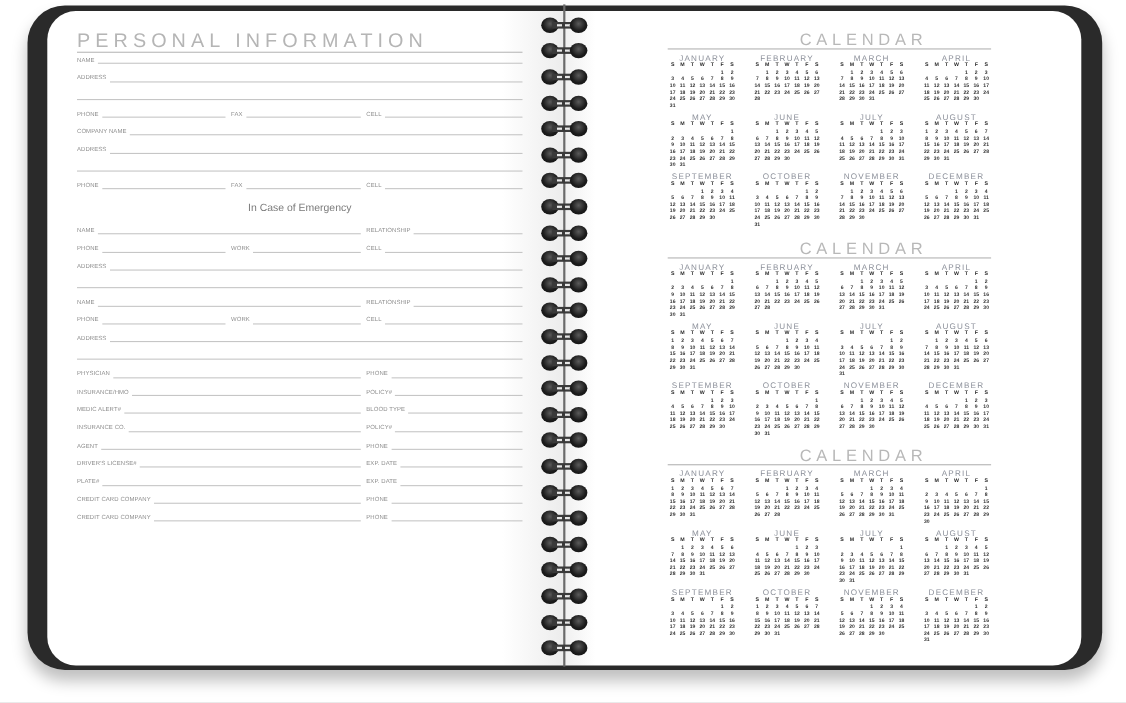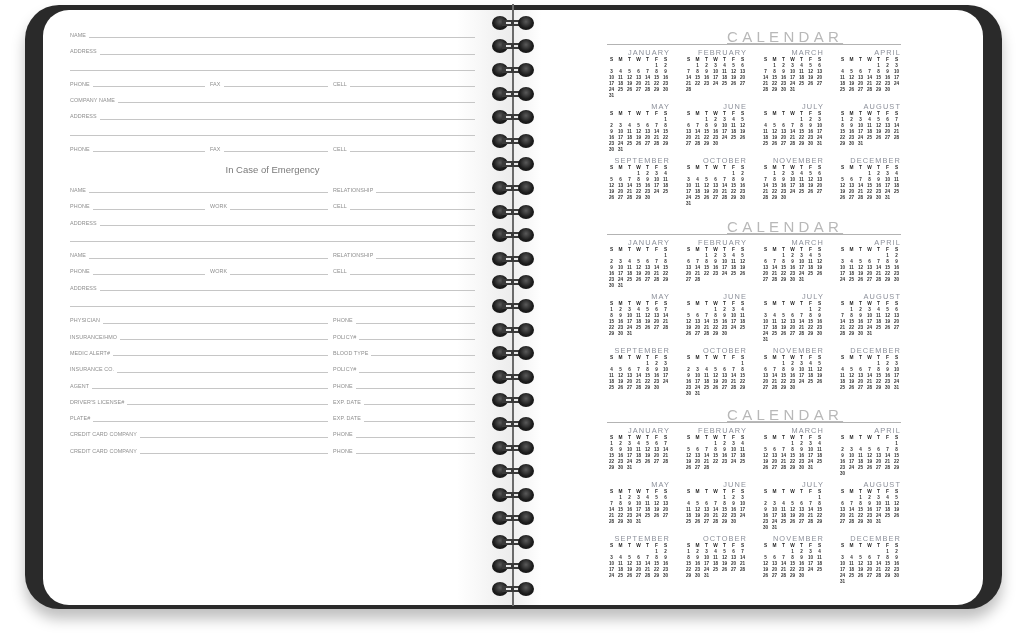--- a/index.html
+++ b/index.html
@@ -23,24 +23,24 @@
   .field.w-a3 { width:140px; padding-right:5px; }
   .field.w-b3 { width:123px; padding-right:5px; }
   .field.w-c3 { width:142px; }
   .field.w-a2 { width:263px; padding-right:5px; }
   .field.w-c2 { width:142px; }
   .field.blank .field-line { margin-left:0; }
 
   
   .calendars { position:absolute; left:607px; top:0; width:300px; }
   .cal-block { position:absolute; left:0; width:294px; }
-  .cal-title { height:16px; border-bottom:1.5px solid #b3b3b3; color:#b8b8b8; font-size:15px; letter-spacing:4.3px; line-height:16px; padding-left:120px; white-space:nowrap; box-sizing:border-box; width:294px;text-decoration:underline; }
+  .cal-title { height:16px; border-bottom:1.5px solid #b3b3b3; color:#b8b8b8; font-size:15px; letter-spacing:4.3px; line-height:16px; padding-left:120px; white-space:nowrap; box-sizing:border-box; width:294px; }
   .cal-grid { display:grid; grid-template-columns:repeat(4,63px); column-gap:14px; row-gap:0; margin-top:0px; }
   .month { height:54px; padding-top:4px; box-sizing:border-box; }
-  .month-name { text-align:right; font-size:7.4px; letter-spacing:1.1px; color:#8c909a; line-height:8px; height:8px; }
+  .month-name { text-align:center; font-size:7.4px; letter-spacing:1.1px; color:#8c909a; line-height:8px; height:8px; }
   .dow, .week { display:grid; grid-template-columns:repeat(7,9px); }
   .dow span { font-size:4.8px; font-weight:bold; color:#2a2a2a; text-align:center; line-height:6px; height:6px; }
   .week span { font-size:4.6px; font-weight:bold; color:#333; text-align:center; line-height:6px; height:6px; }
 
   
   .ring { position:absolute; left:492px; width:42px; height:14px; }
   .ring .blob { position:absolute; top:0; width:16px; height:14px; border-radius:50%; background:radial-gradient(circle at 50% 40%, #5a5a5a 0%, #1c1c1c 55%, #0e0e0e 100%); }
   .ring .blob.l { left:0; }
   .ring .blob.r { right:0; }
   .ring .bar { position:absolute; left:10px; right:10px; top:4px; height:6px; background:#3a3a3a; }
@@ -48,20 +48,21 @@
 </style>
 </head>
 <body>
 
 <div class="cover"></div>
 <div class="page page-left"></div>
 <div class="page page-right"></div>
 <div class="spine-line"></div>
 
 <div class="personal">
+  <div class="personal-title">PERSONAL INFORMATION</div>
   <div id="sections">
       <div class="row">
         <div class="field w-full">
           <span class="field-label">NAME</span>
           <span class="field-line"></span>
         </div>
       </div>
       <div class="row">
         <div class="field w-full">
           <span class="field-label">ADDRESS</span>

